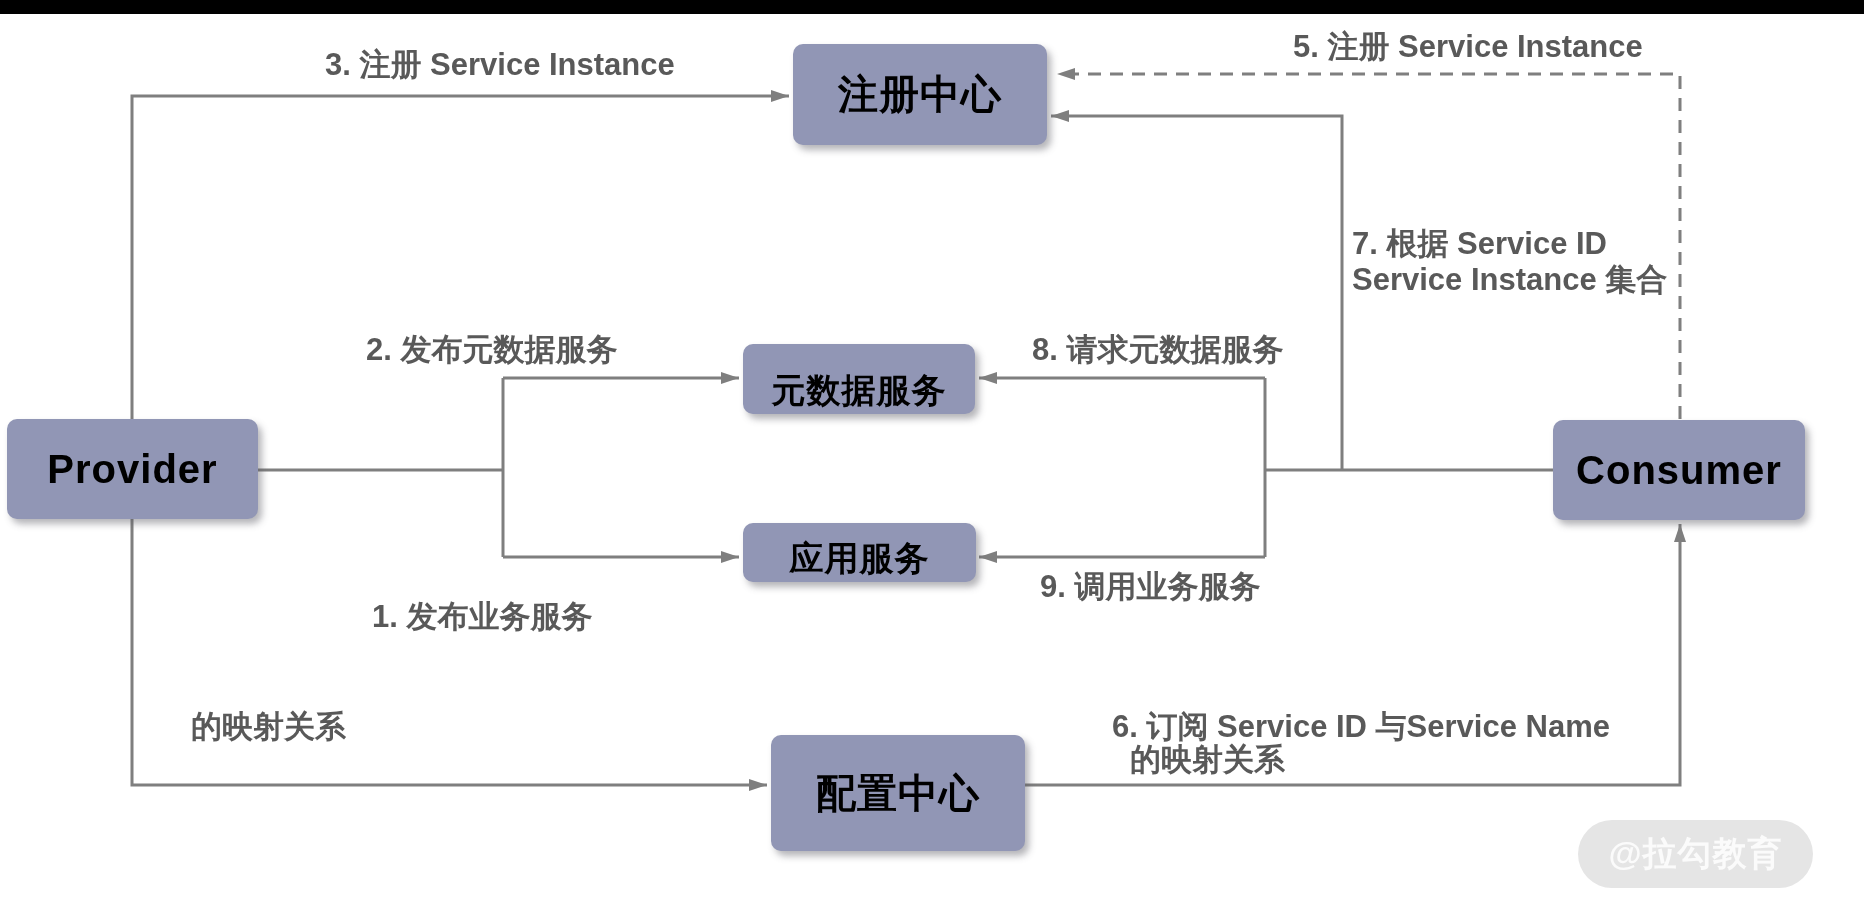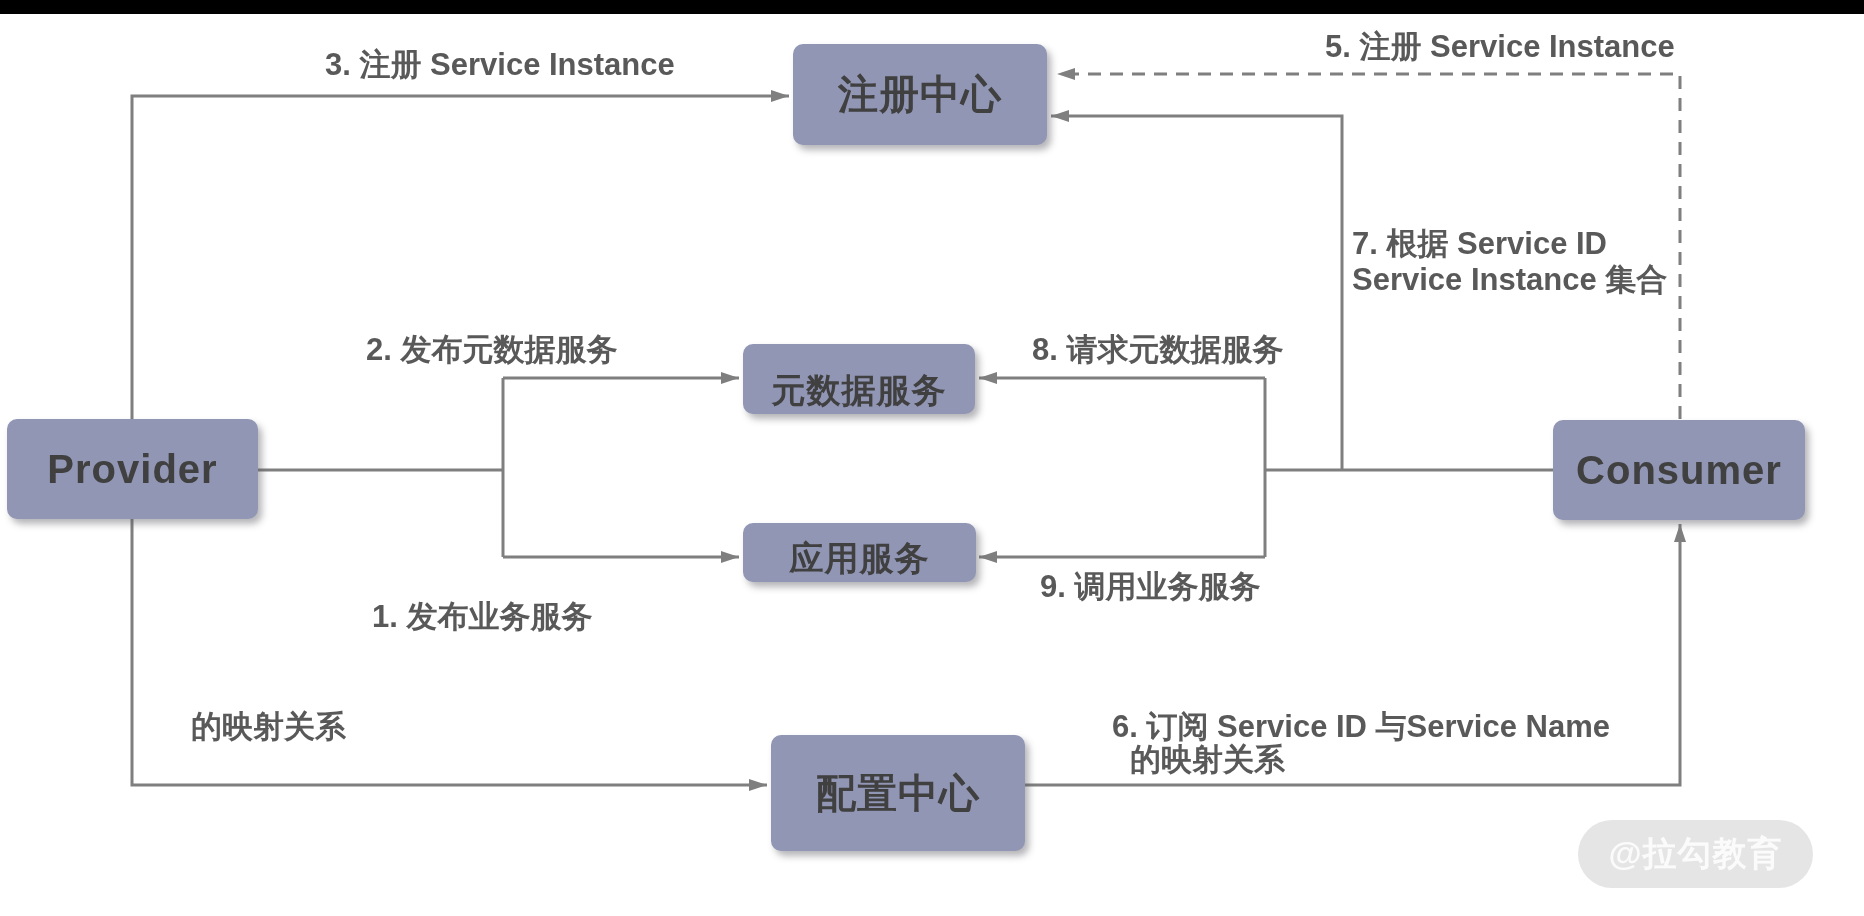--- a/index.html
+++ b/index.html
@@ -5,21 +5,21 @@
   html,body{margin:0;padding:0;background:#ffffff;}
   body{font-family:"Liberation Sans","DejaVu Sans",sans-serif;}
   #canvas{position:relative;width:1864px;height:916px;background:#ffffff;overflow:hidden;}
   #topbar{position:absolute;left:0;top:0;width:1864px;height:14px;background:#000000;}
   #wires{position:absolute;left:0;top:0;width:1864px;height:916px;}
 
   .node{
     position:absolute;
     background:#9196b5;
     border-radius:10px;
-    color:#404040;
+    color:#000000;
     display:flex;align-items:center;justify-content:center;
     font-weight:bold;
     box-shadow:4px 5px 7px rgba(90,90,100,0.45);
     letter-spacing:1px;
   }
   .node.big{font-size:40px;}
   .node.mid{font-size:34px;align-items:flex-end;}
 
   .edge-label{
     position:absolute;
@@ -32,21 +32,21 @@
   .edge-label .l2{display:block;}
 
   #node-provider{left:7px;top:419px;width:251px;height:100px;}
   #node-consumer{left:1553px;top:420px;width:252px;height:100px;}
   #node-registry{left:793px;top:44px;width:254px;height:101px;}
   #node-metadata{left:743px;top:344px;width:232px;height:70px;}
   #node-app{left:743px;top:523px;width:233px;height:59px;}
   #node-config{left:771px;top:735px;width:254px;height:116px;}
 
   #label-3{left:325px;top:48px;}
-  #label-5{left:1293px;top:30px;margin-left:32px;}
+  #label-5{left:1293px;top:30px;}
   #label-7{left:1352px;top:226px;line-height:36px;}
   #label-2{left:366px;top:333px;}
   #label-8{left:1032px;top:333px;}
   #label-1{left:372px;top:600px;}
   #label-9{left:1040px;top:570px;}
   #label-4{left:175px;top:710px;line-height:33px;}
   #label-4 .l2{padding-left:16px;}
   #label-6{left:1112px;top:710px;line-height:33px;}
   #label-6 .l2{padding-left:18px;}
 

